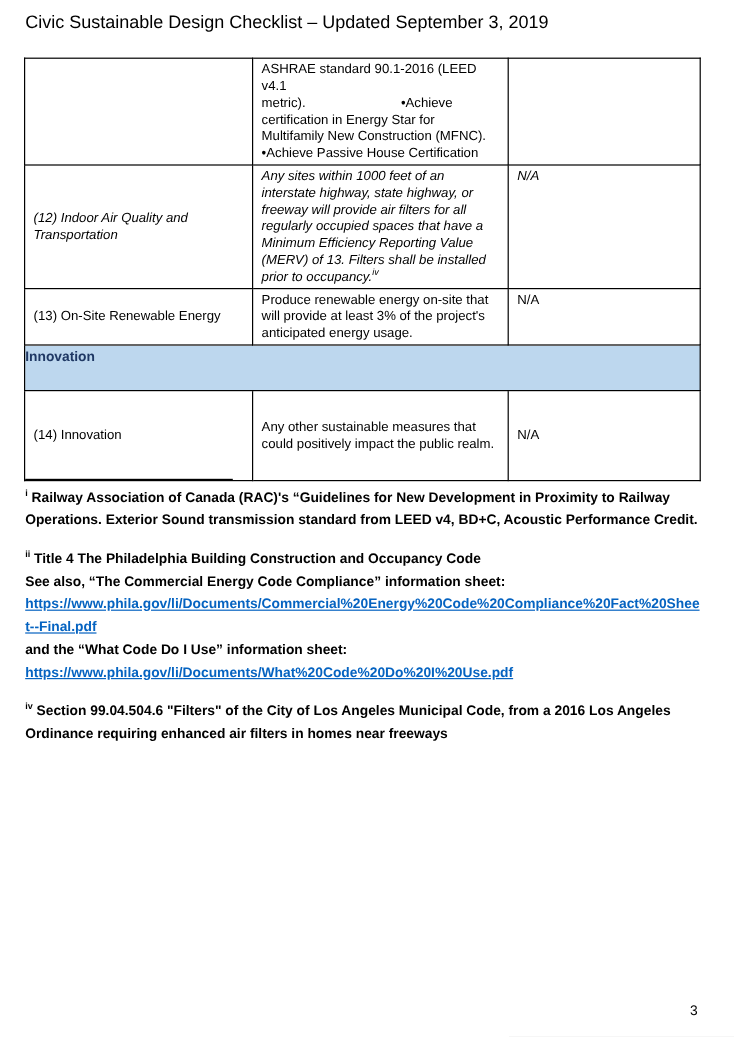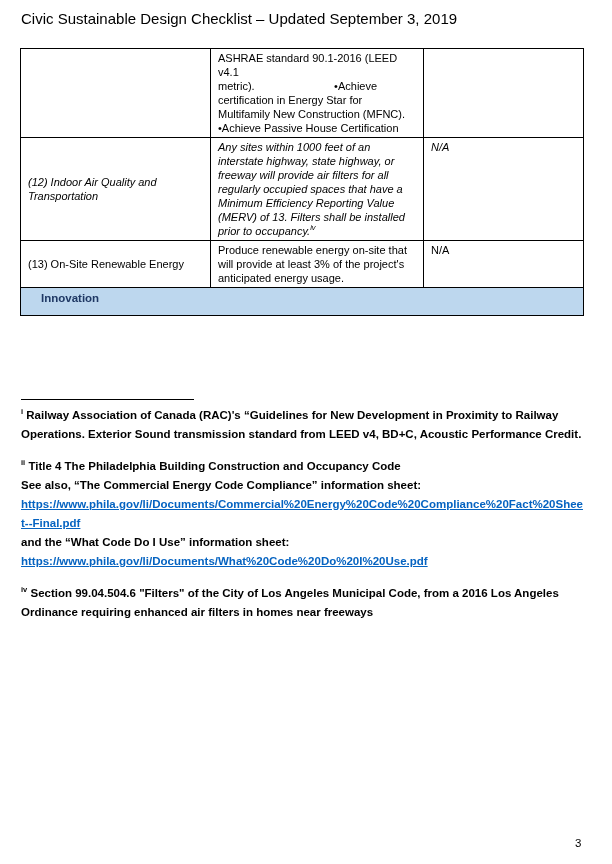--- a/index.html
+++ b/index.html
@@ -19,23 +19,23 @@
     padding:2px 6px 2px 7px; vertical-align:top; line-height:14px;
     overflow:hidden;
   }
   col.c1 { width:190px; } col.c2 { width:213px; } col.c3 { width:160px; }
   .row-a td { height:83px; }
   .row-b td { height:100px;font-style:italic; }
   .row-c td { height:43px; }
   .row-e td { height:75px; }
   td.mid { vertical-align:middle; }
   .section-row td {
-    height:28px; background:#BDD7EE; color:#1F3864;
+    height:38px; background:#BDD7EE; color:#1F3864;
     font-weight:bold; font-size:11.5px; vertical-align:top;
-    padding-top:3px; padding-left:20px;
+    padding-top:3px; padding-left:0;
   }
   .pre-text { white-space:pre-wrap; }
   sup { font-size:7.5px; line-height:0; vertical-align:super; }
 
   .footnotes {
     position:absolute; left:21px; top:391px; width:562px;
     font-size:11.5px; line-height:19px;
   }
   .fn-rule { width:173px; border-top:1px solid #000; margin:8px 0 6px 0; }
   p.fn { margin:0 0 13px 0;font-weight:bold; }
@@ -73,20 +73,25 @@
         <td><span>N/A</span></td>
       </tr>
       <tr class="row-c">
         <td class="mid"><span>(13) On-Site Renewable Energy</span></td>
         <td><span>Produce renewable energy on-site that will provide at least 3% of the project's anticipated energy usage.</span></td>
         <td><span>N/A</span></td>
       </tr>
       <tr class="section-row">
         <td colspan="3">Innovation</td>
       </tr>
+      <tr class="row-e">
+        <td class="mid"><span>(14) Innovation</span></td>
+        <td class="mid"><span>Any other sustainable measures that could positively impact the public realm.</span></td>
+        <td class="mid"><span>N/A</span></td>
+      </tr>
     </tbody>
   </table>
 
   <div class="footnotes">
     <div class="fn-rule"></div>
 
     <p class="fn">
       <sup>i</sup>
       <span>Railway Association of Canada (RAC)'s “Guidelines for New Development in Proximity to Railway Operations. Exterior Sound transmission standard from LEED v4, BD+C, Acoustic Performance Credit.</span>
     </p>

